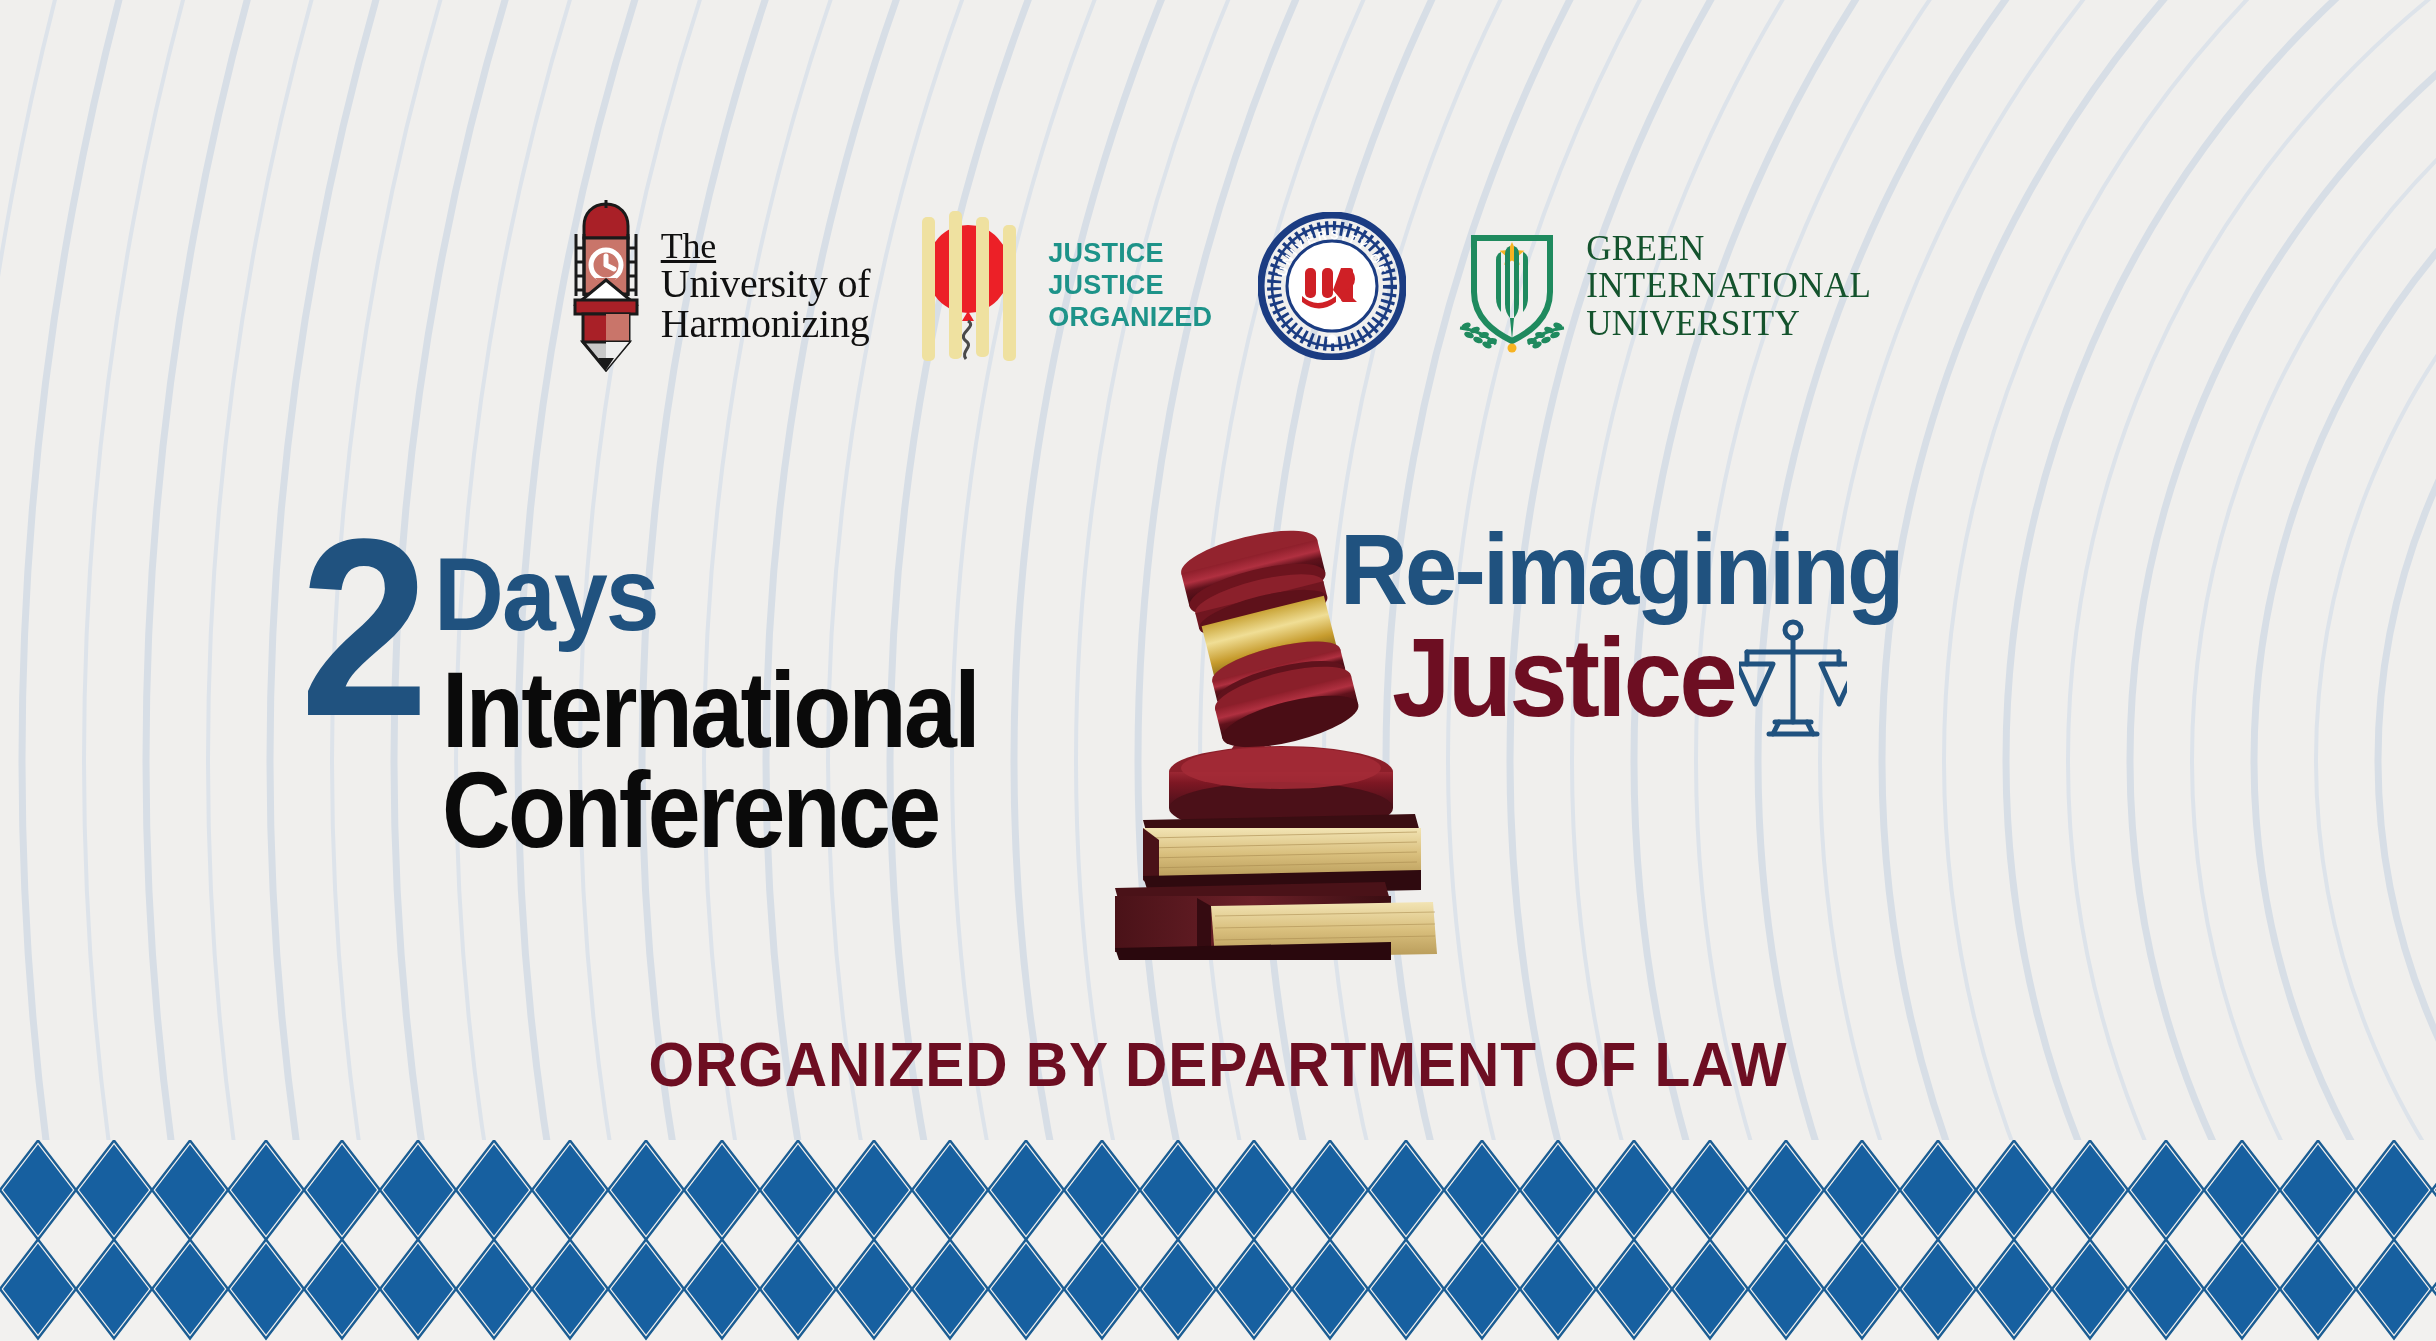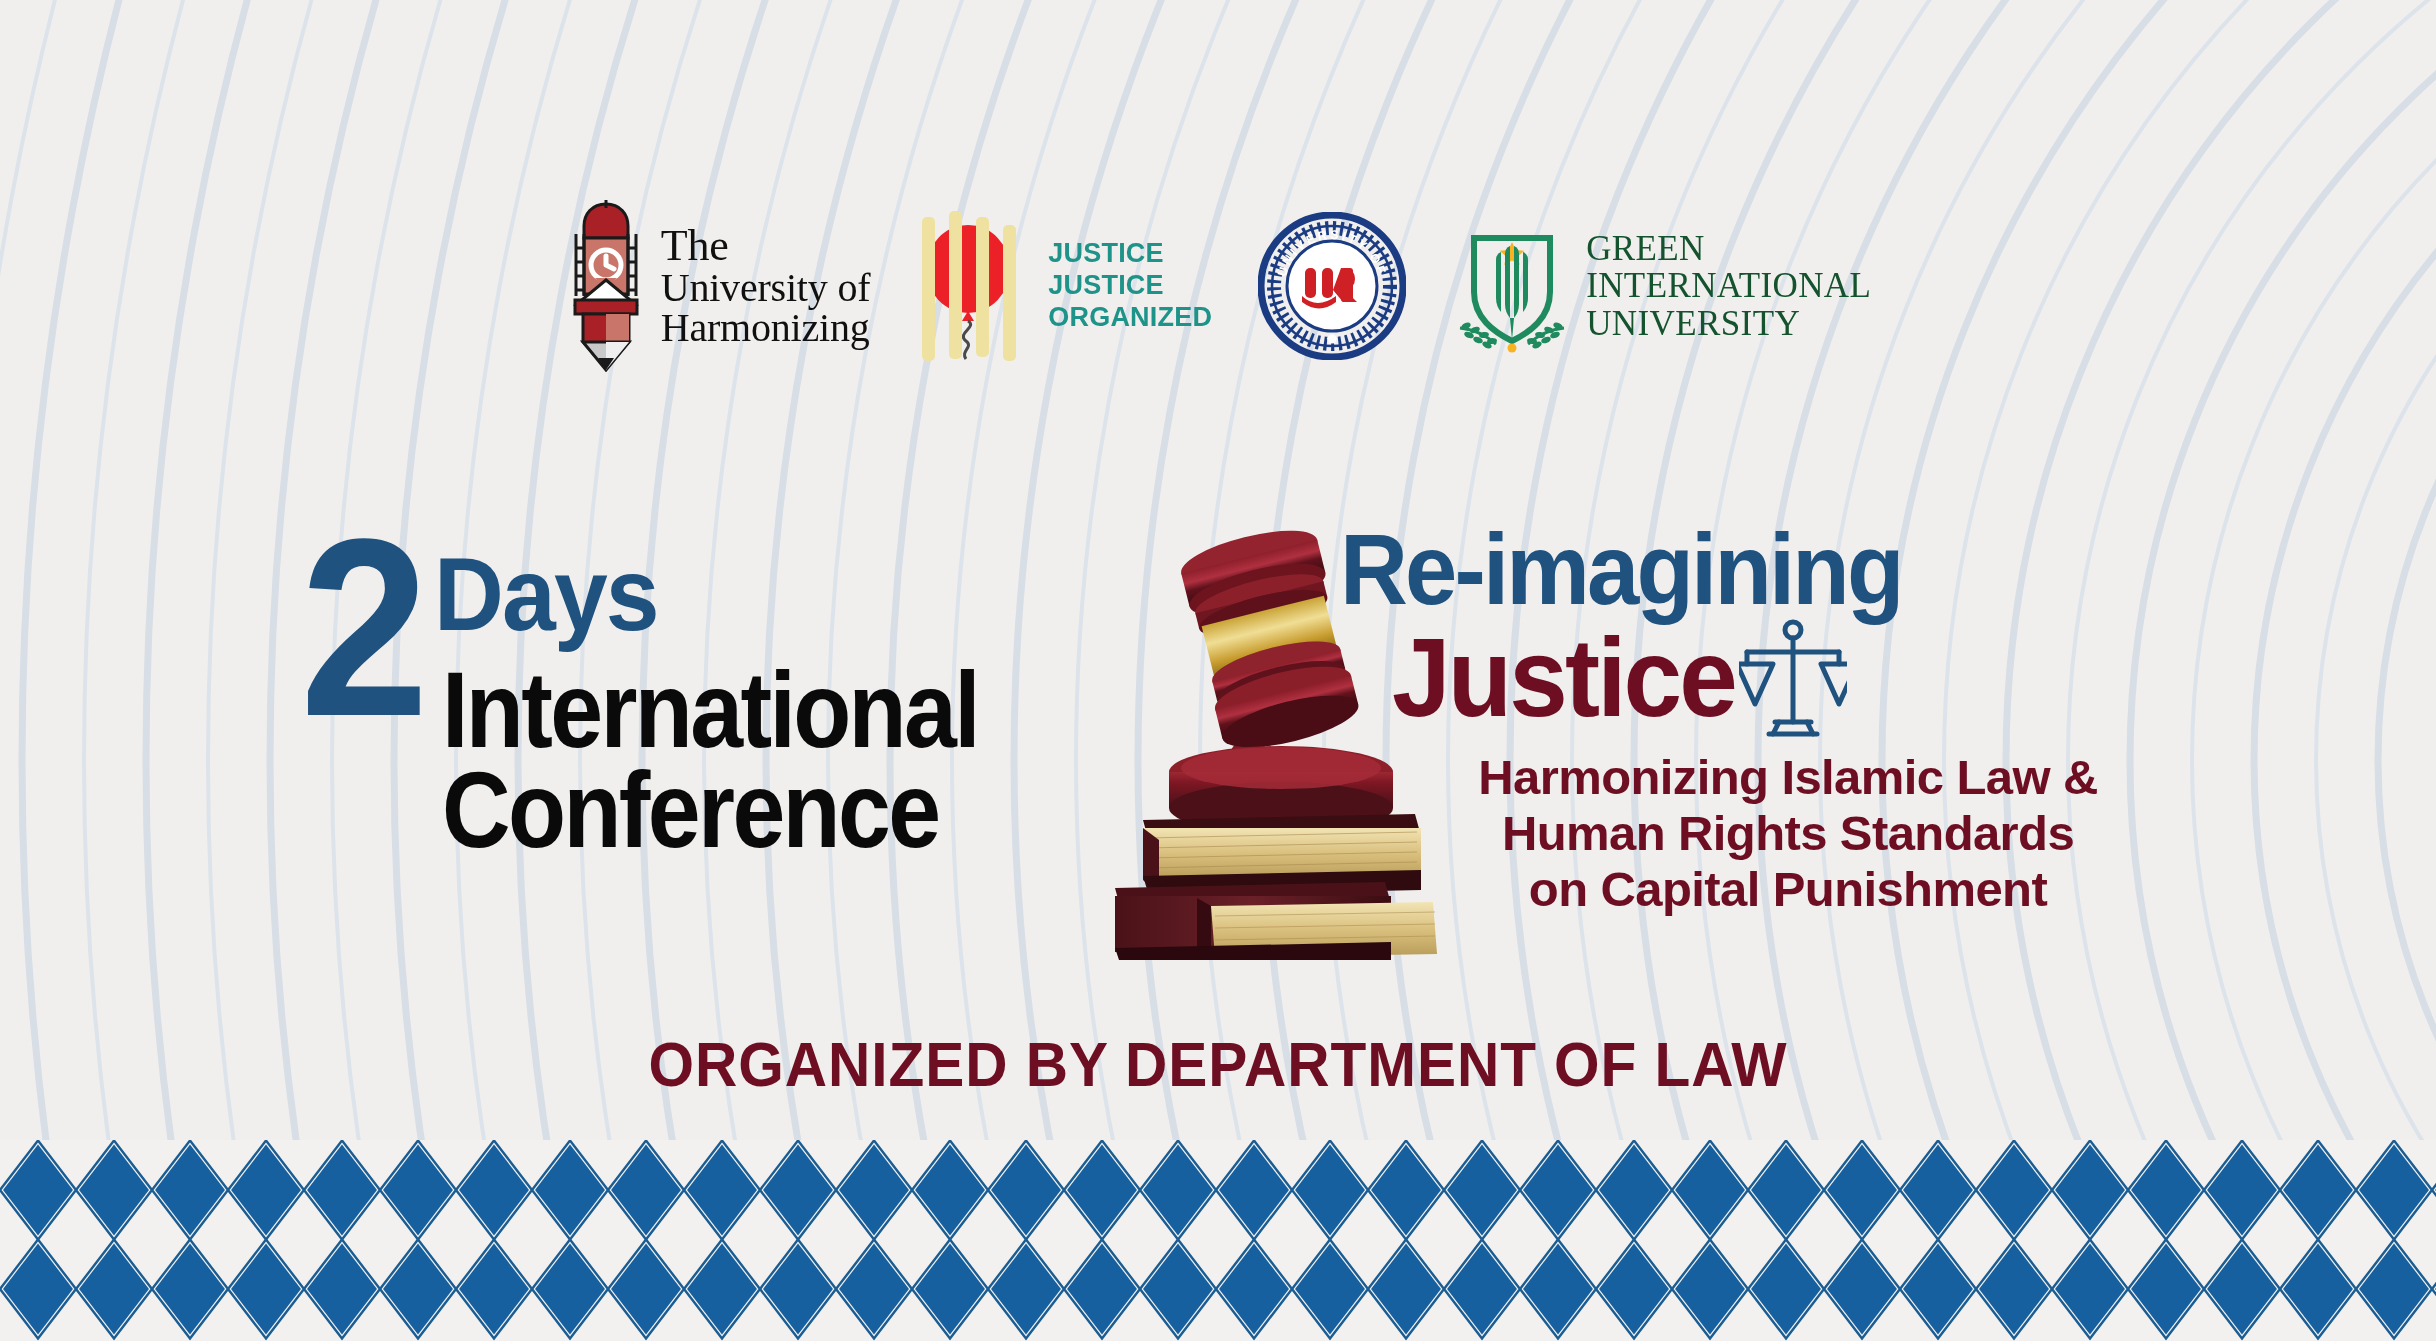--- a/index.html
+++ b/index.html
@@ -18,21 +18,21 @@
   .logo-row{
     position:absolute;top:196px;left:0;width:2436px;height:180px;
     display:flex;align-items:center;justify-content:center;gap:46px;
   }
   .logo{display:flex;align-items:center;gap:14px;}
   .logo-mark{flex:0 0 auto;display:block;}
   .logo-words{display:flex;flex-direction:column;line-height:1.0;}
 
   .uof-words{font-family:"Liberation Serif", serif;color:#101010;font-size:40px;font-weight:400;letter-spacing:-0.2px;}
   .uof-words span{display:block;}
-  .uof-l1{font-size:44px;}
+  .uof-l1{font-size:36px;text-decoration:underline;}
   .jpp-words{font-family:"Liberation Sans",sans-serif;color:#1d9389;font-weight:bold;font-size:27px;letter-spacing:0.2px;line-height:1.18;}
   .jpp-words span{display:block;}
   .giu-words{font-family:"Liberation Serif", serif;color:#14532d;font-size:35px;line-height:1.06;letter-spacing:0.4px;}
   .giu-words span{display:block;}
 
   
   .headline{position:absolute;left:0;top:520px;width:2436px;height:420px;}
 
   .left-head{position:absolute;left:300px;top:10px;width:900px;}
   .lh-row1{display:flex;align-items:flex-start;}
@@ -391,25 +391,20 @@
             <line x1="8" y1="40" x2="8" y2="52"></line>
             <line x1="100" y1="40" x2="100" y2="52"></line>
             <path d="M-10 52 L8 52 L26 52 L8 92 Z" transform="translate(8,0)"></path>
             <path d="M82 52 L118 52 L100 92 Z"></path>
             <line x1="36" y1="110" x2="72" y2="110"></line>
             <path d="M30 122 L78 122"></path>
             <line x1="40" y1="110" x2="34" y2="122"></line>
             <line x1="68" y1="110" x2="74" y2="122"></line>
           </g>
         </svg>
-      </div>
-      <div class="sub-lines">
-        <span>Harmonizing Islamic Law &amp;</span>
-        <span>Human Rights Standards</span>
-        <span>on Capital Punishment</span>
       </div>
     </div>
   </div>
 
   <div class="organized">ORGANIZED BY DEPARTMENT OF LAW</div>
 
   <div class="band">
     <svg width="2436" height="201" viewBox="0 0 2436 201" preserveAspectRatio="none">
       <rect width="2436" height="201" fill="#f2f1ef"></rect>
       <g id="argyle">

